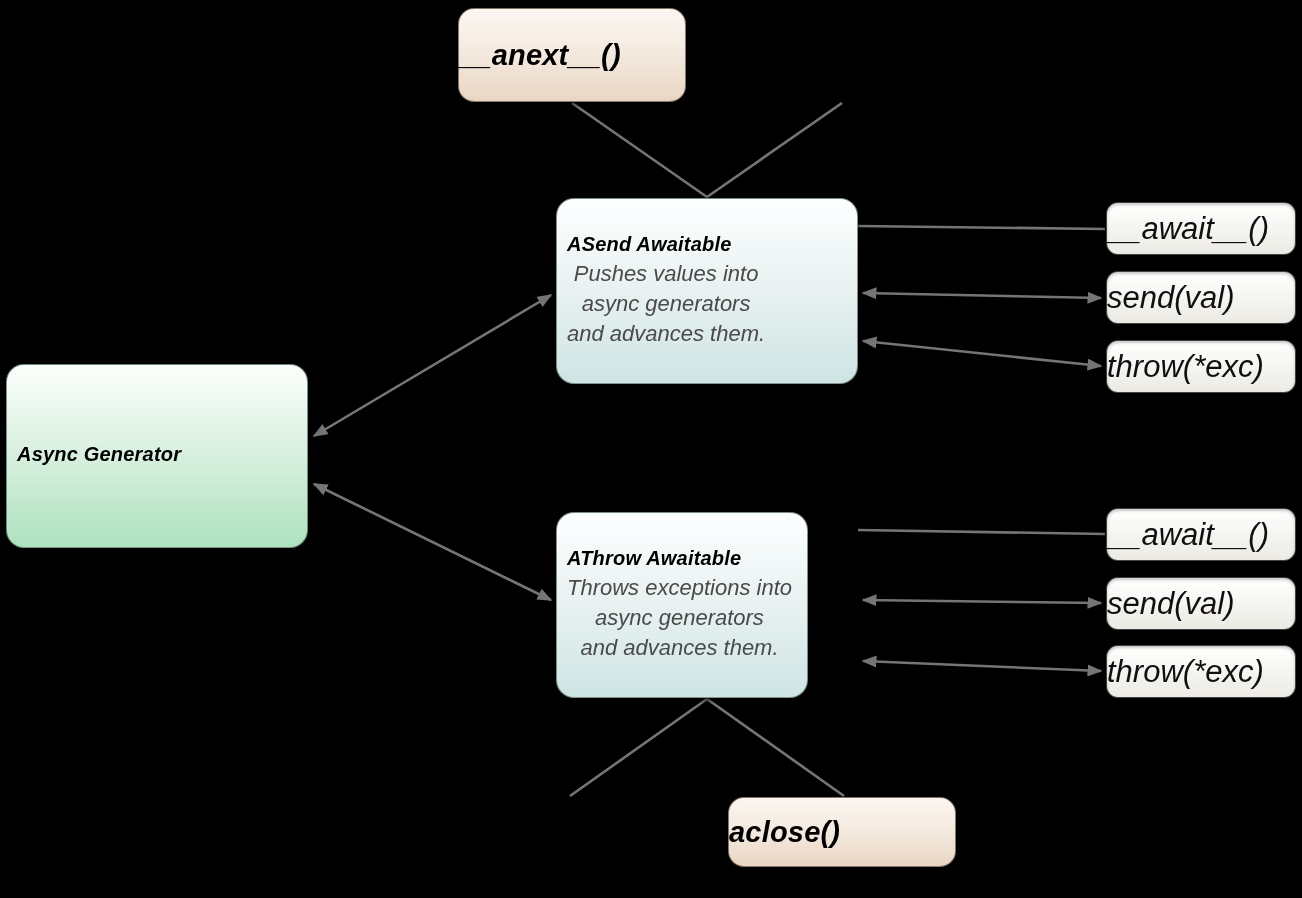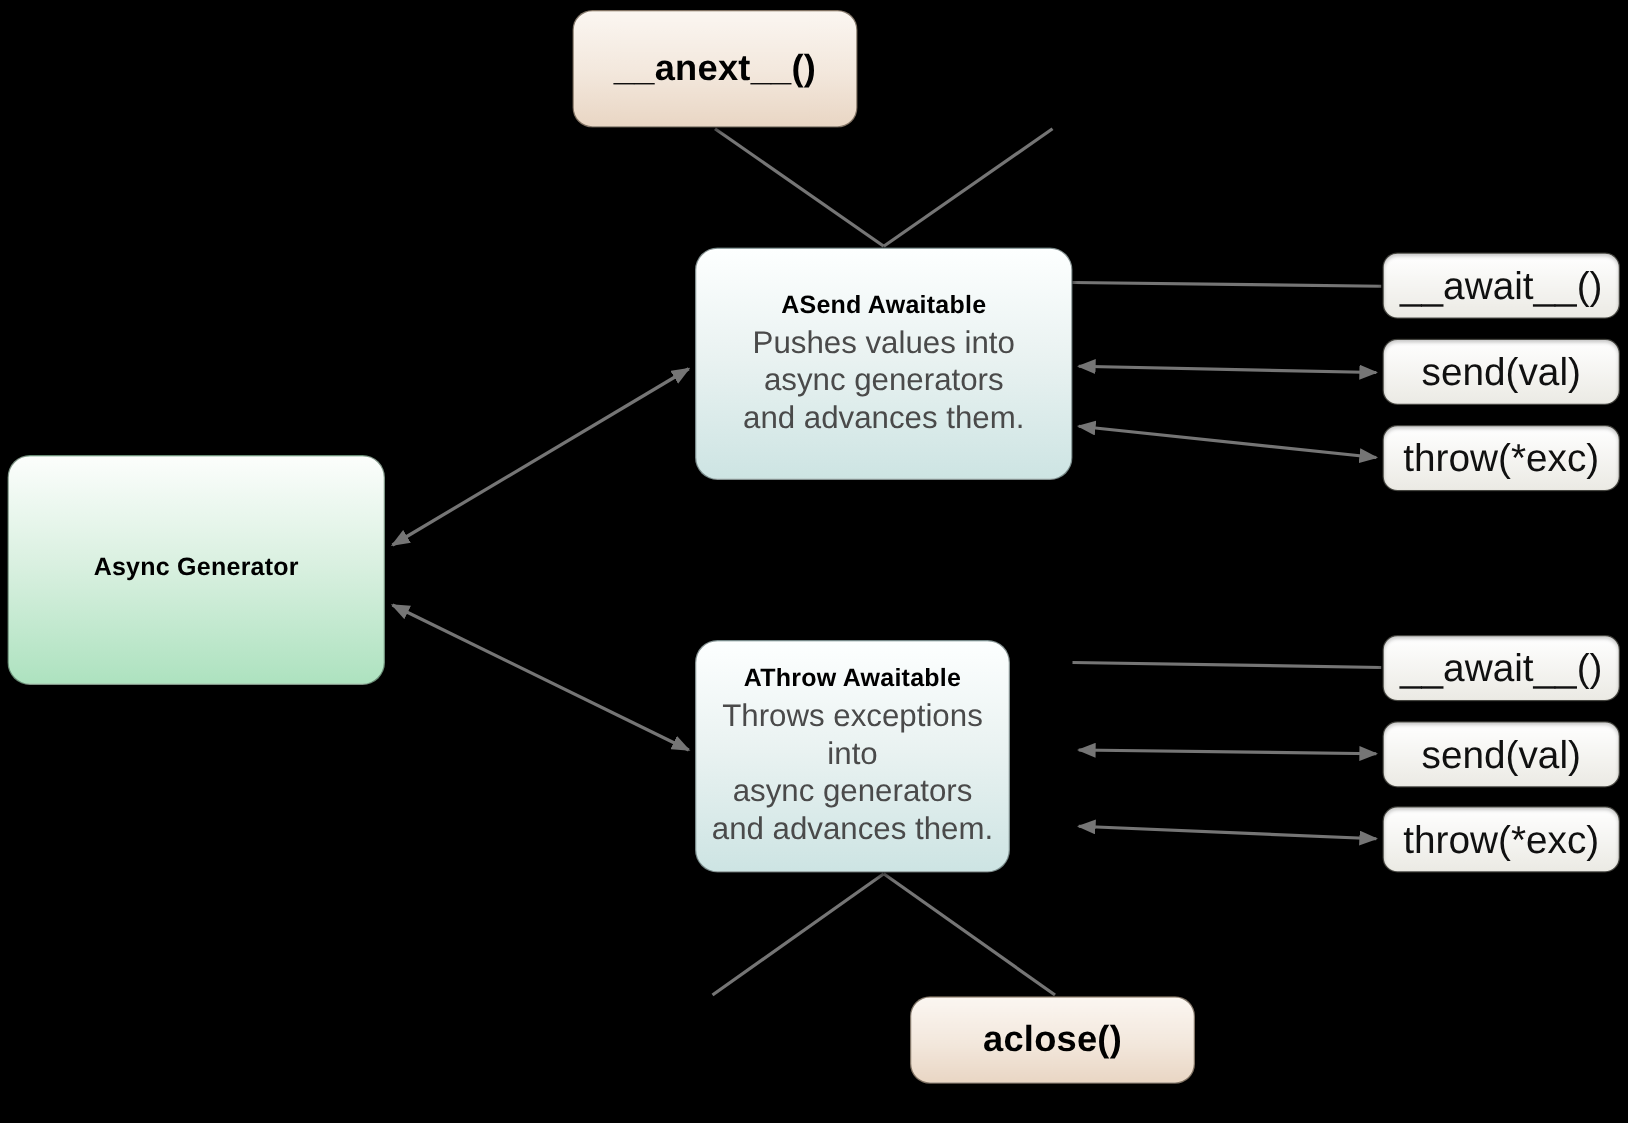--- a/index.html
+++ b/index.html
@@ -23,23 +23,24 @@
   }
   line.edge {
     stroke: var(--color-line, #757575);
     stroke-width: 2.6;
   }
   .node {
     position: absolute;
     box-sizing: border-box;
     display: flex;
     flex-direction: column;
-    align-items: center;
+    align-items: flex-start;
     justify-content: center;
     text-align: center;
+    font-style: italic;
   }
   .method {
     border-radius: 16px;
     background: linear-gradient(180deg,
       var(--color-method_top, #fbf6f1) 0%,
       #f3e8dd 52%,
       var(--color-method_bottom, #e9d6c4) 100%);
     border: 1px solid rgba(94, 80, 66, 0.75);
     box-shadow: 0 2px 5px rgba(0,0,0,0.65);
     font-weight: bold;
@@ -58,31 +59,31 @@
     padding: 8px 10px;
   }
   .generator {
     border-radius: 18px;
     background: linear-gradient(180deg,
       var(--color-generator_top, #fcfefc) 0%,
       #d9f0e0 48%,
       var(--color-generator_bottom, #ade2bf) 100%);
     border: 1px solid rgba(76, 104, 86, 0.7);
     box-shadow: 0 2px 5px rgba(0,0,0,0.65);
-    padding: 8px 22px;
+    padding: 8px 10px;
   }
   .node .title {
     font-weight: bold;
     font-size: 20px;
     color: #000;
     margin-bottom: 3px;
     letter-spacing: 0.2px;
   }
   .node .body {
-    font-size: 25px;
+    font-size: 22px;
     line-height: 30px;
     color: var(--color-body_text, #4a4a4a);
     white-space: pre-line;
   }
   .small {
     border-radius: 12px;
     background: linear-gradient(180deg,
       var(--color-small_top, #ffffff) 0%,
       var(--color-small_bottom, #ebeae4) 100%);
     border: 1px solid rgba(48, 48, 42, 0.9);

